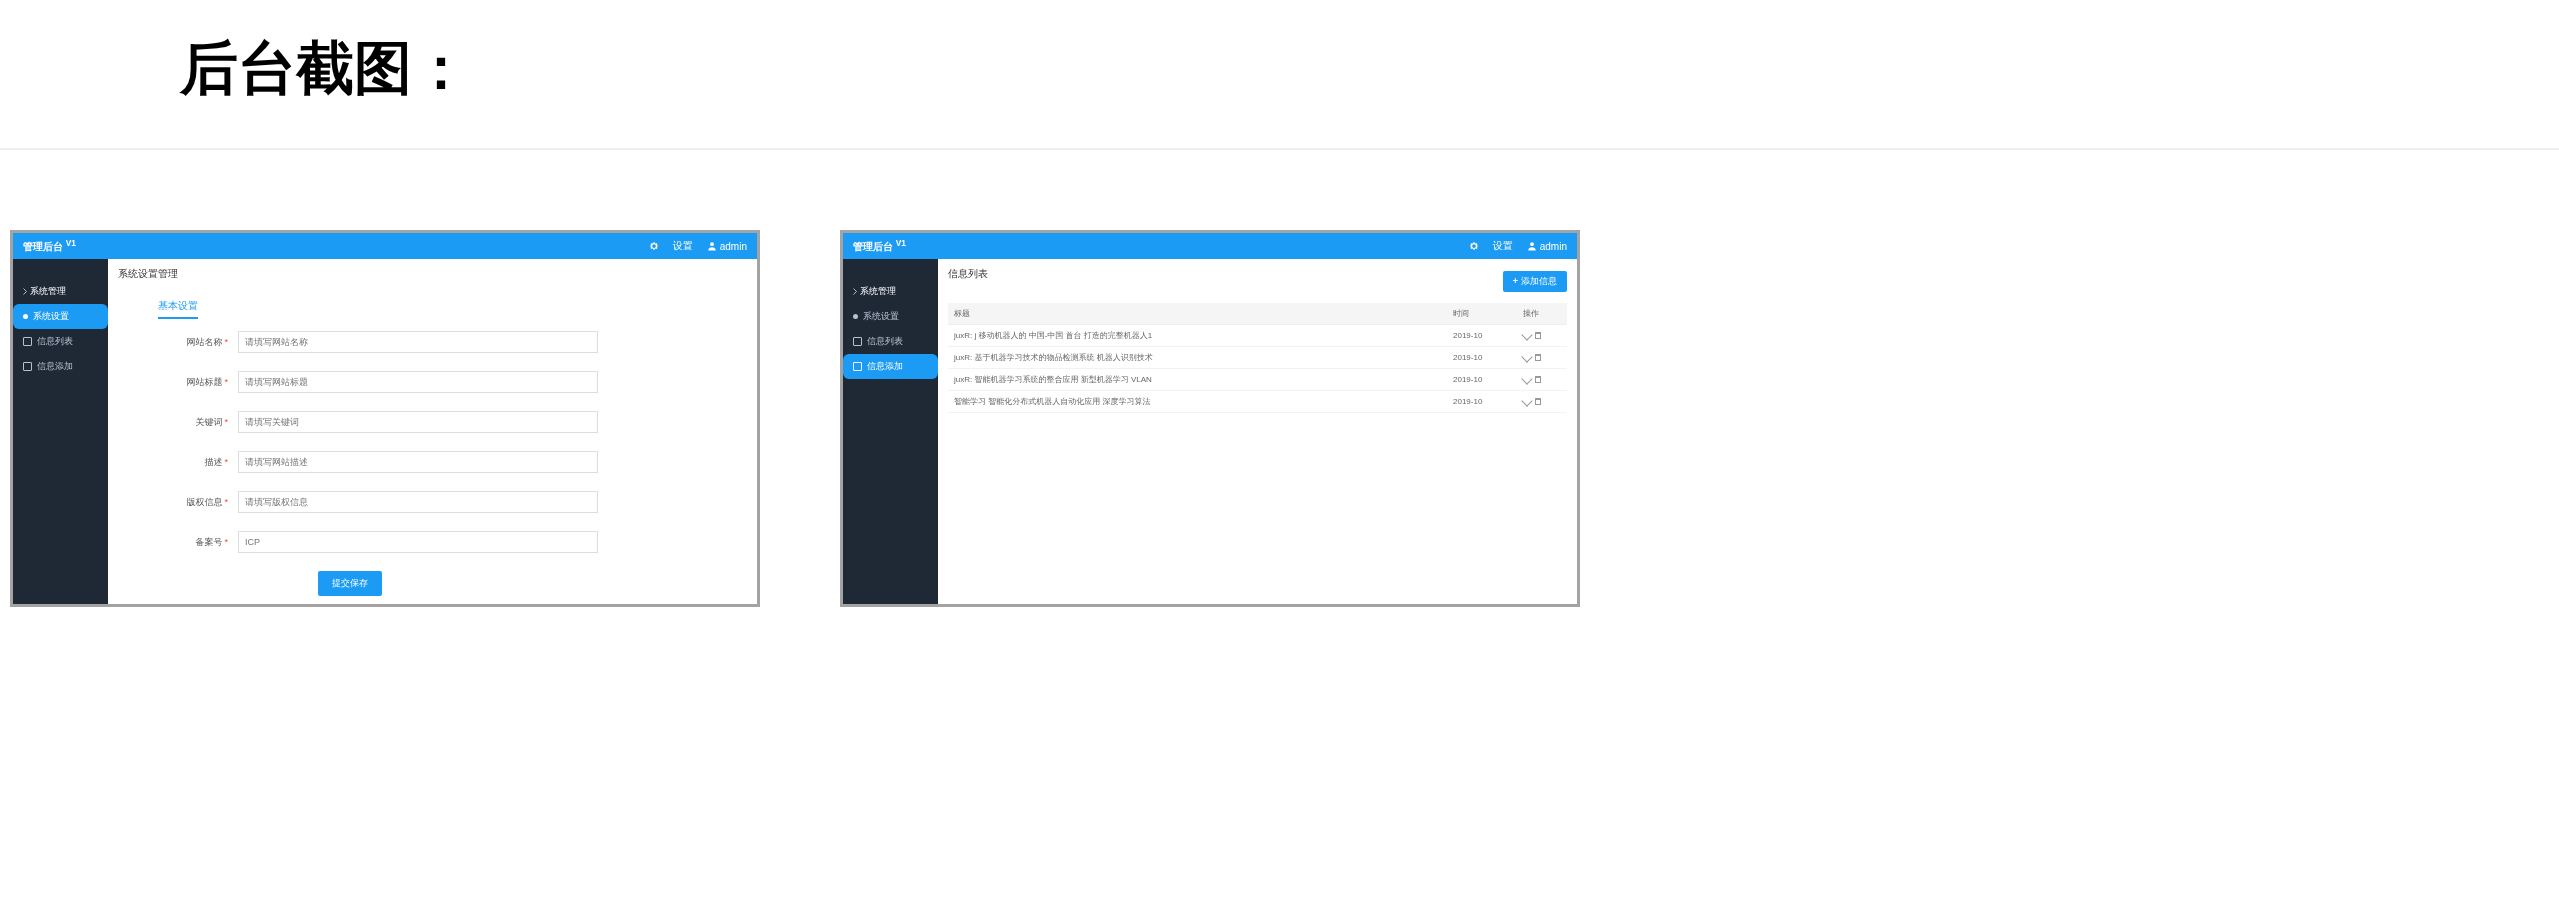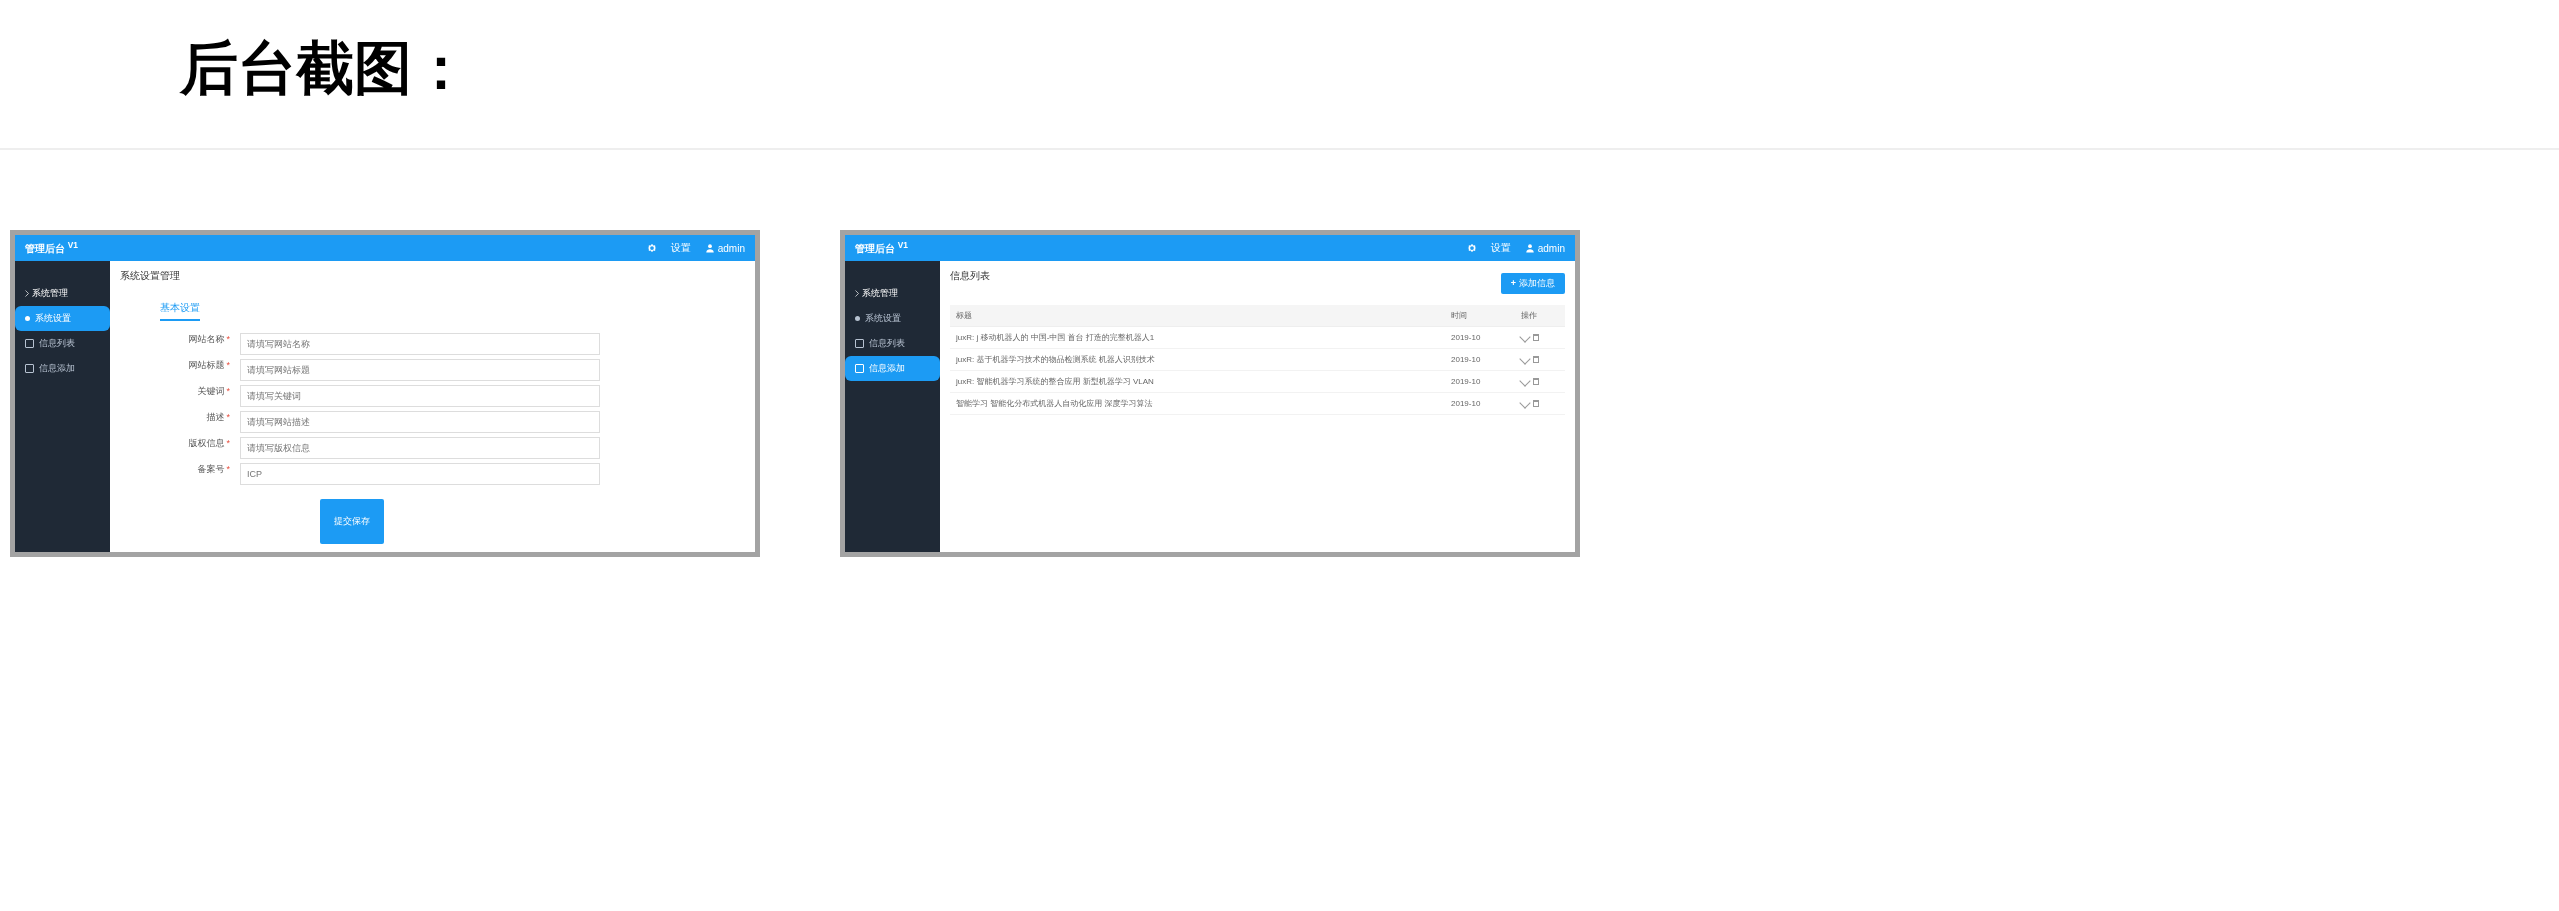--- a/index.html
+++ b/index.html
@@ -3,21 +3,21 @@
   <meta charset="utf-8">
   <style>
     * { margin: 0; padding: 0; box-sizing: border-box; }
     body { font-family: -apple-system, "Microsoft YaHei", sans-serif; background: #fff; width: 2559px; height: 911px; }
 
     .page-heading { font-size: 58px; font-weight: 700; padding: 30px 0 40px 180px; }
     .hr-line { height: 2px; background: #eee; margin-bottom: 80px; }
 
     .panels-row { display: flex; gap: 80px; padding: 0 10px 0 10px; }
 
-    .admin-panel { width: 750px; background: #fff; border: 5px solid #a3a3a3; display: flex; flex-direction: column; }
+    .admin-panel { width: 750px; background: #fff; border: 3px solid #a3a3a3; display: flex; flex-direction: column; }
     .admin-panel.wide { width: 740px; }
 
     .topbar { height: 26px; background: #1c9bf4; color: #fff; display: flex; align-items: center; padding: 0 10px; font-size: 10px; }
     .topbar .brand { font-weight: 600; }
     .topbar .spacer { flex: 1; }
     .topbar .tb-item { margin-left: 14px; display: flex; align-items: center; gap: 3px; }
     .tb-icon { width: 10px; height: 10px; display: inline-block; }
 
     .panel-body { display: flex; flex: 1; }
 
@@ -26,27 +26,27 @@
     .side-item { display: flex; align-items: center; gap: 5px; padding: 6px 10px; cursor: pointer; border-radius: 6px; }
     .side-item.active { background: #1c9bf4; color: #fff; }
     .side-icon { width: 9px; height: 9px; border: 1px solid currentColor; border-radius: 1px; flex-shrink: 0; }
     .side-icon.dot { border-radius: 50%; background: currentColor; width: 5px; height: 5px; border: none; }
     .side-icon.arrow { border: none; border-right: 1px solid currentColor; border-bottom: 1px solid currentColor; width: 5px; height: 5px; transform: rotate(-45deg); }
 
     .content { flex: 1; background: #fff; padding: 8px 10px; font-size: 9px; color: #333; }
     .content-title { font-size: 10px; color: #333; margin-bottom: 14px; }
     .tab-label { color: #1c9bf4; font-size: 10px; padding: 4px 0; border-bottom: 2px solid #1c9bf4; display: inline-block; margin-bottom: 12px; margin-left: 40px; }
 
-    .form-row { display: flex; margin-bottom: 4px; }
+    .form-row { display: flex; align-items: center; margin-bottom: 18px; }
     .form-row label { width: 120px; text-align: right; padding-right: 10px; font-size: 9px; color: #555; }
     .form-row label .req { color: #e74c3c; margin-left: 2px; }
     .form-row input { flex: 1; max-width: 360px; height: 22px; border: 1px solid #ddd; padding: 0 6px; font-size: 9px; color: #666; }
 
     .form-actions { padding-left: 200px; margin-top: 14px; }
-    .btn-primary { background: #1c9bf4; color: #fff; border: none; padding: 16px 14px; font-size: 9px; border-radius: 2px; cursor: pointer; }
+    .btn-primary { background: #1c9bf4; color: #fff; border: none; padding: 6px 14px; font-size: 9px; border-radius: 2px; cursor: pointer; }
 
     
     .content-head-row { display: flex; align-items: center; justify-content: space-between; margin-bottom: 8px; }
     .btn-add { background: #1c9bf4; color: #fff; border: none; padding: 4px 10px; font-size: 9px; border-radius: 2px; display: flex; align-items: center; gap: 3px; cursor: pointer; }
     .plus-icon { font-weight: 700; }
 
     table.data { width: 100%; border-collapse: collapse; font-size: 8px; }
     table.data th { text-align: left; background: #f5f5f5; color: #666; padding: 5px 6px; font-weight: 400; border-bottom: 1px solid #eee; }
     table.data td { padding: 5px 6px; border-bottom: 1px solid #f2f2f2; color: #666; }
     .op-icon { width: 8px; height: 8px; display: inline-block; margin-right: 4px; }

